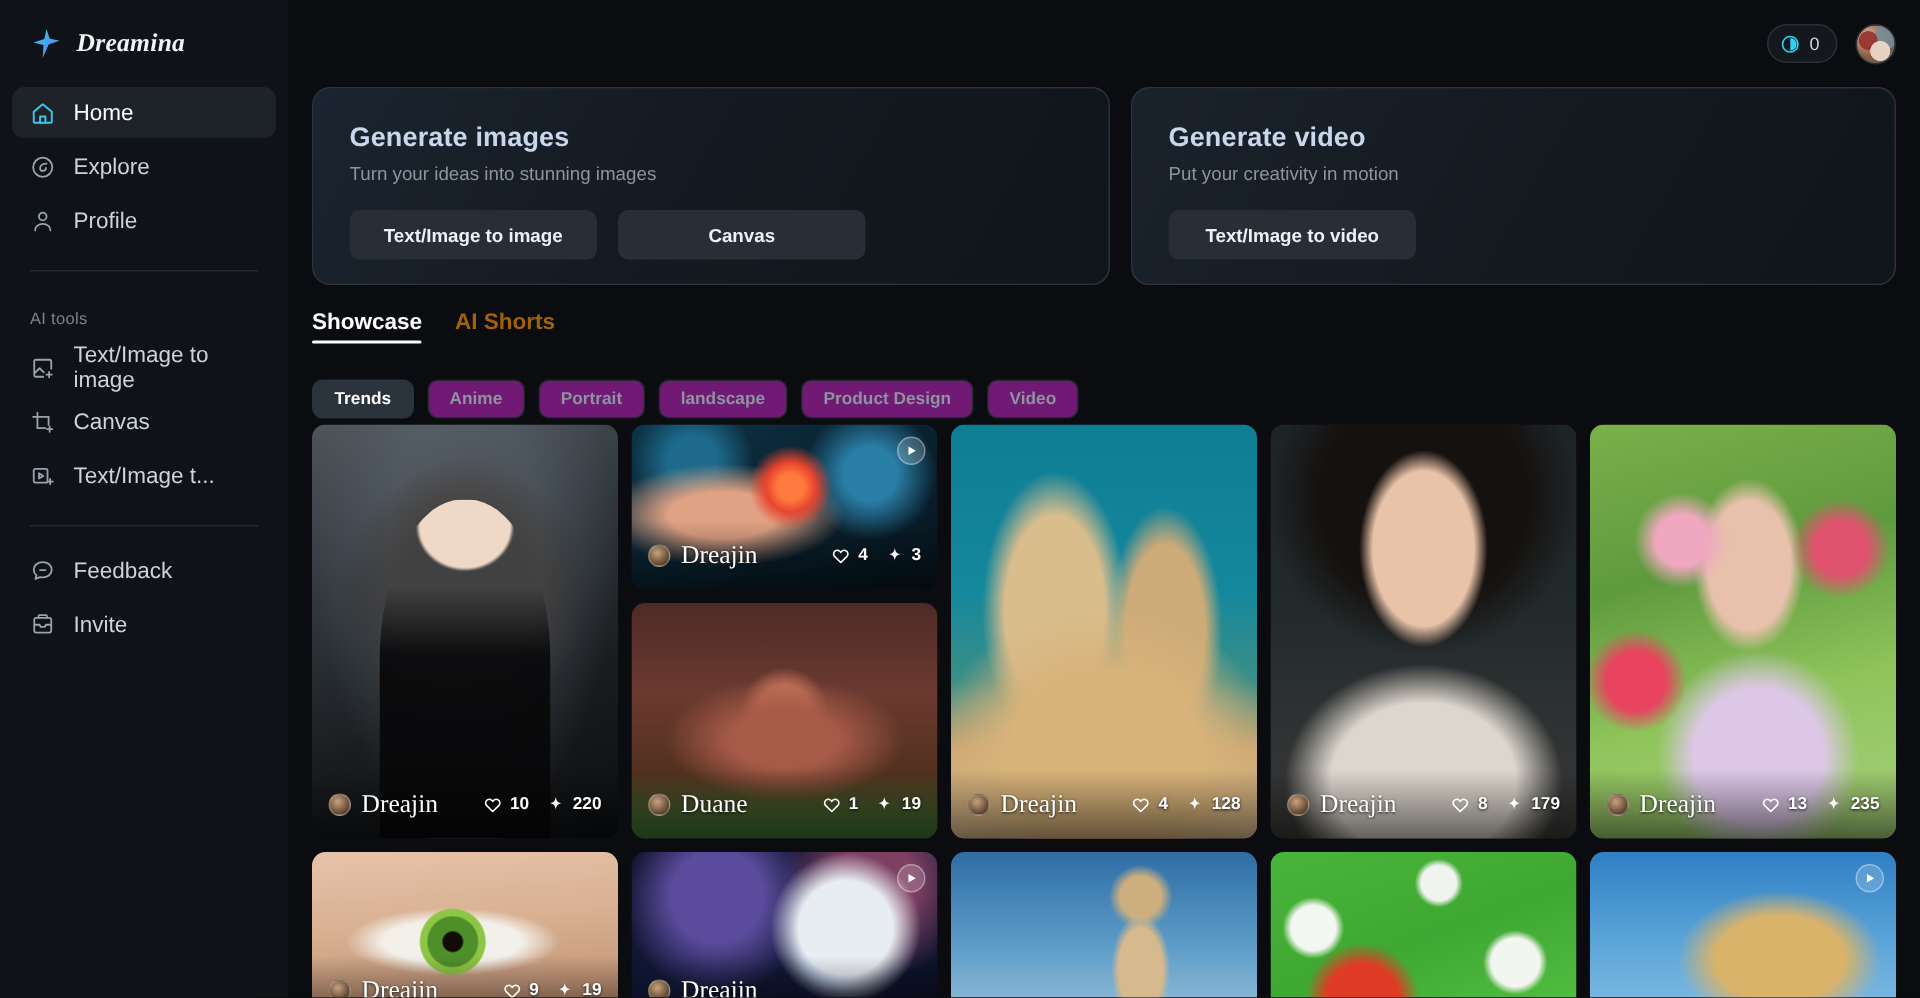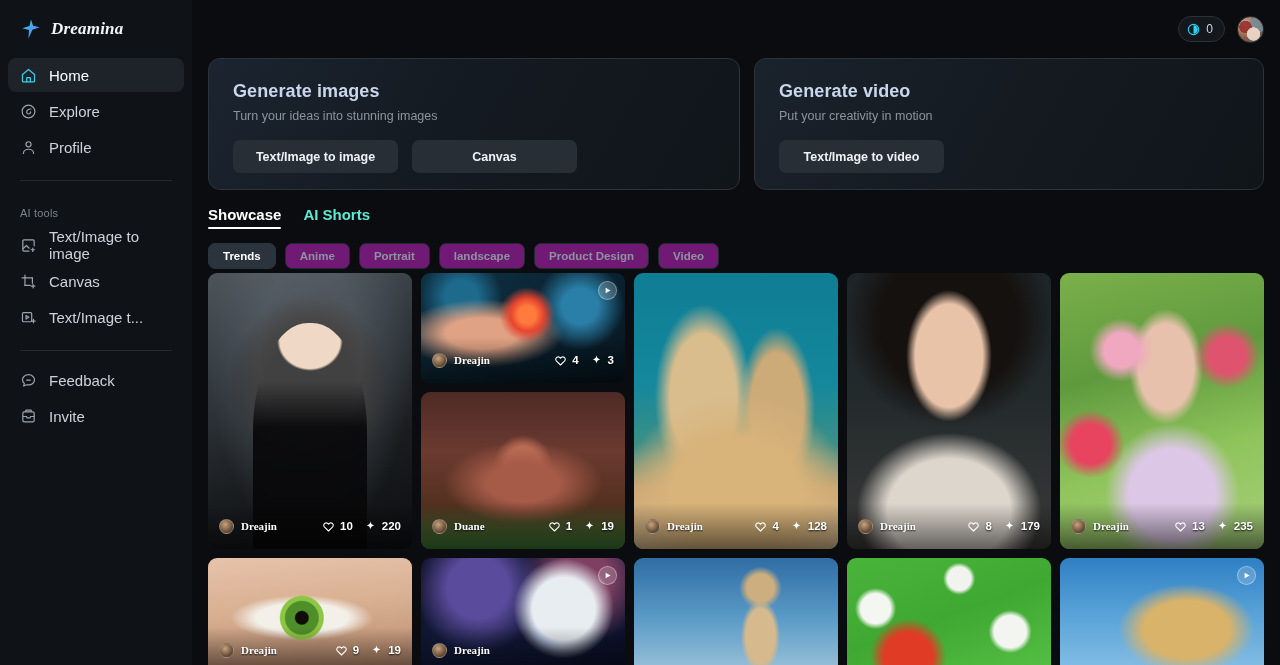--- a/index.html
+++ b/index.html
@@ -88,23 +88,23 @@
   .hero-btns { display: flex; gap: 14px; }
   .hero-btn {
     height: 33px; min-width: 165px; padding: 0 18px;
     background: #272e36; border: none; border-radius: 7px;
     color: #eef1f5; font-size: 12.5px; font-weight: 700;
     cursor: pointer; display: flex; align-items: center; justify-content: center;
     font-family: "Liberation Sans", sans-serif;
   }
 
   
-  .tabs { display: flex; gap: 22px; align-items: flex-end; margin-bottom: 14px; }
+  .tabs { display: flex; gap: 22px; align-items: flex-end; margin-bottom: 24px; }
   .tab {
-    font-size: 15px; font-weight: 700; color: #5eead4;
+    font-size: 15px; font-weight: 700; color: #a16207;
     padding-bottom: 6px; cursor: pointer; position: relative;
   }
   .tab.active { color: #ffffff; }
   .tab.active::after {
     content: ""; position: absolute; left: 0; right: 0; bottom: 0;
     height: 2px; background: #ffffff; border-radius: 2px;
   }
 
   
   .chips { display: flex; gap: 9px; margin-bottom: 4px; }
@@ -132,21 +132,21 @@
     display: flex; align-items: center; padding: 0 11px;
     background: linear-gradient(180deg, rgba(0,0,0,0) 0%, rgba(0,0,0,.55) 100%);
     gap: 7px;
   }
   .ov-avatar {
     width: 15px; height: 15px; border-radius: 50%; flex: 0 0 15px;
     background: radial-gradient(circle at 40% 35%, #caa37e, #5c4530 70%, #2b2a33 100%);
     border: 1px solid rgba(255,255,255,.25);
   }
   .ov-user {
-    font-size: 11px; font-weight: 700; color: #fff;
+    font-size: 17px; font-weight: 400; color: #fff;
     text-shadow: 0 1px 2px rgba(0,0,0,.85);
     font-family: "Liberation Serif", serif;
     white-space: nowrap; overflow: hidden; text-overflow: ellipsis;
   }
   .ov-stats { margin-left: auto; display: flex; align-items: center; gap: 11px; }
   .ov-stat { display: flex; align-items: center; gap: 5px; font-size: 11.5px; font-weight: 700; color: #fff;
     text-shadow: 0 1px 2px rgba(0,0,0,.85); }
   .ov-stat svg { display: block; }
   .play-badge {
     position: absolute; top: 8px; right: 8px;

